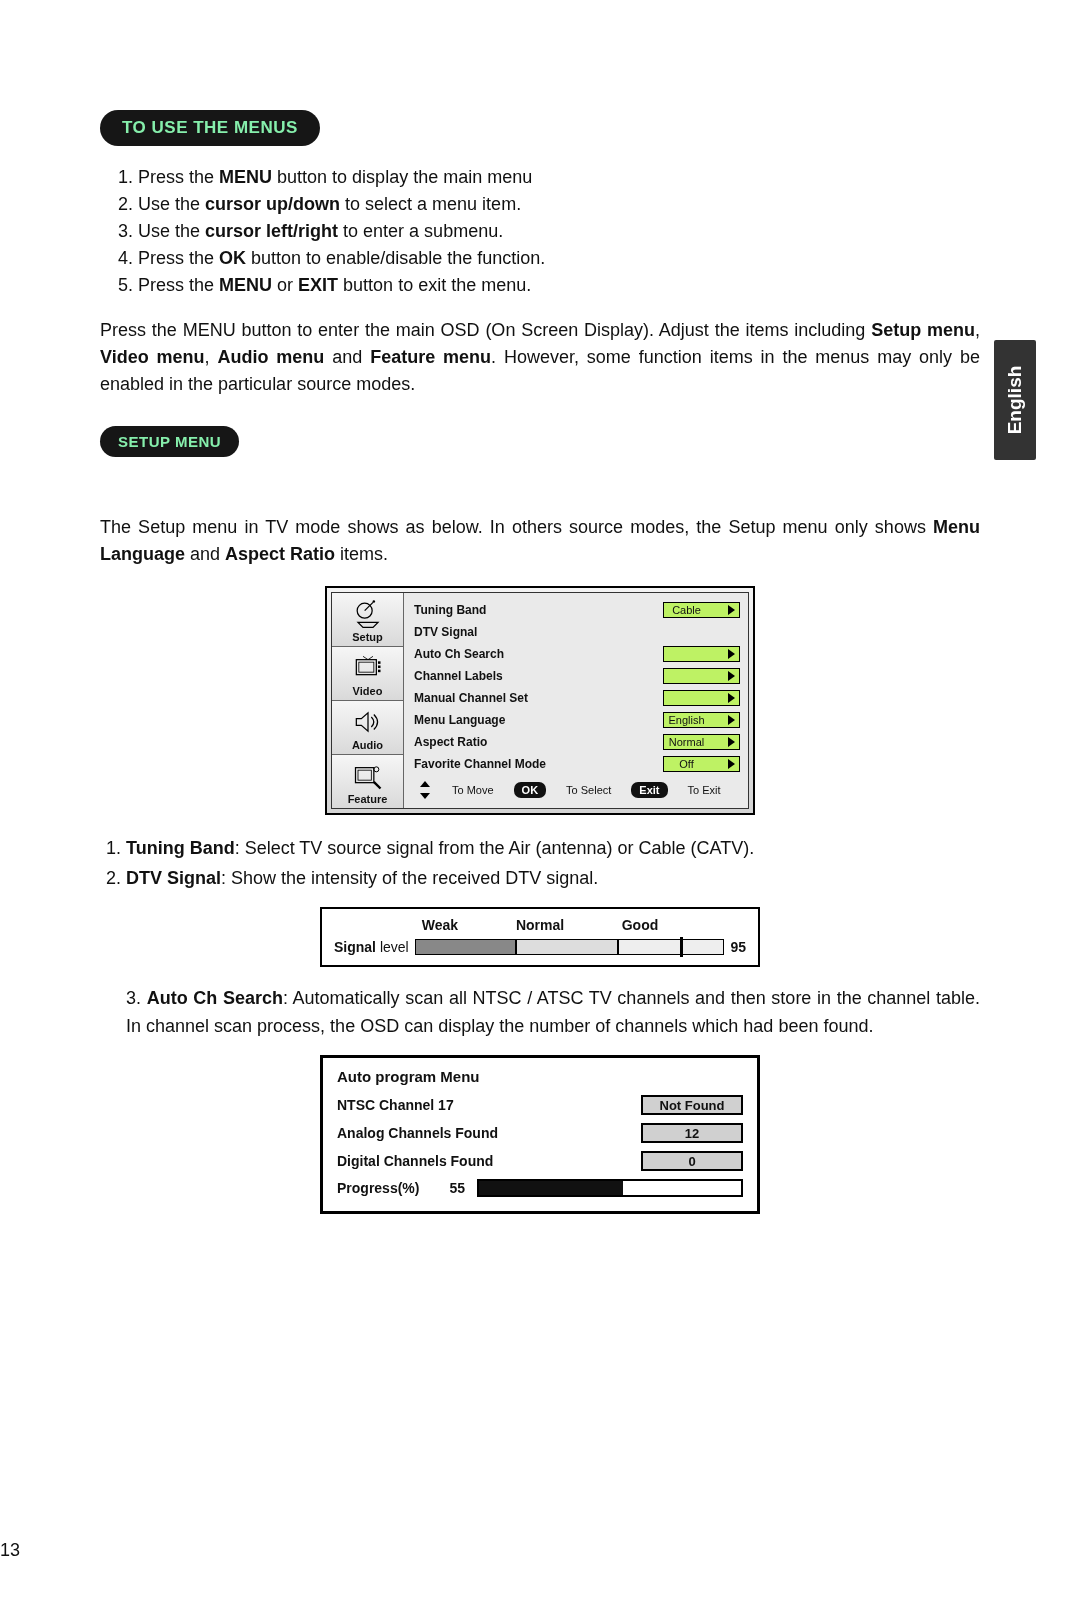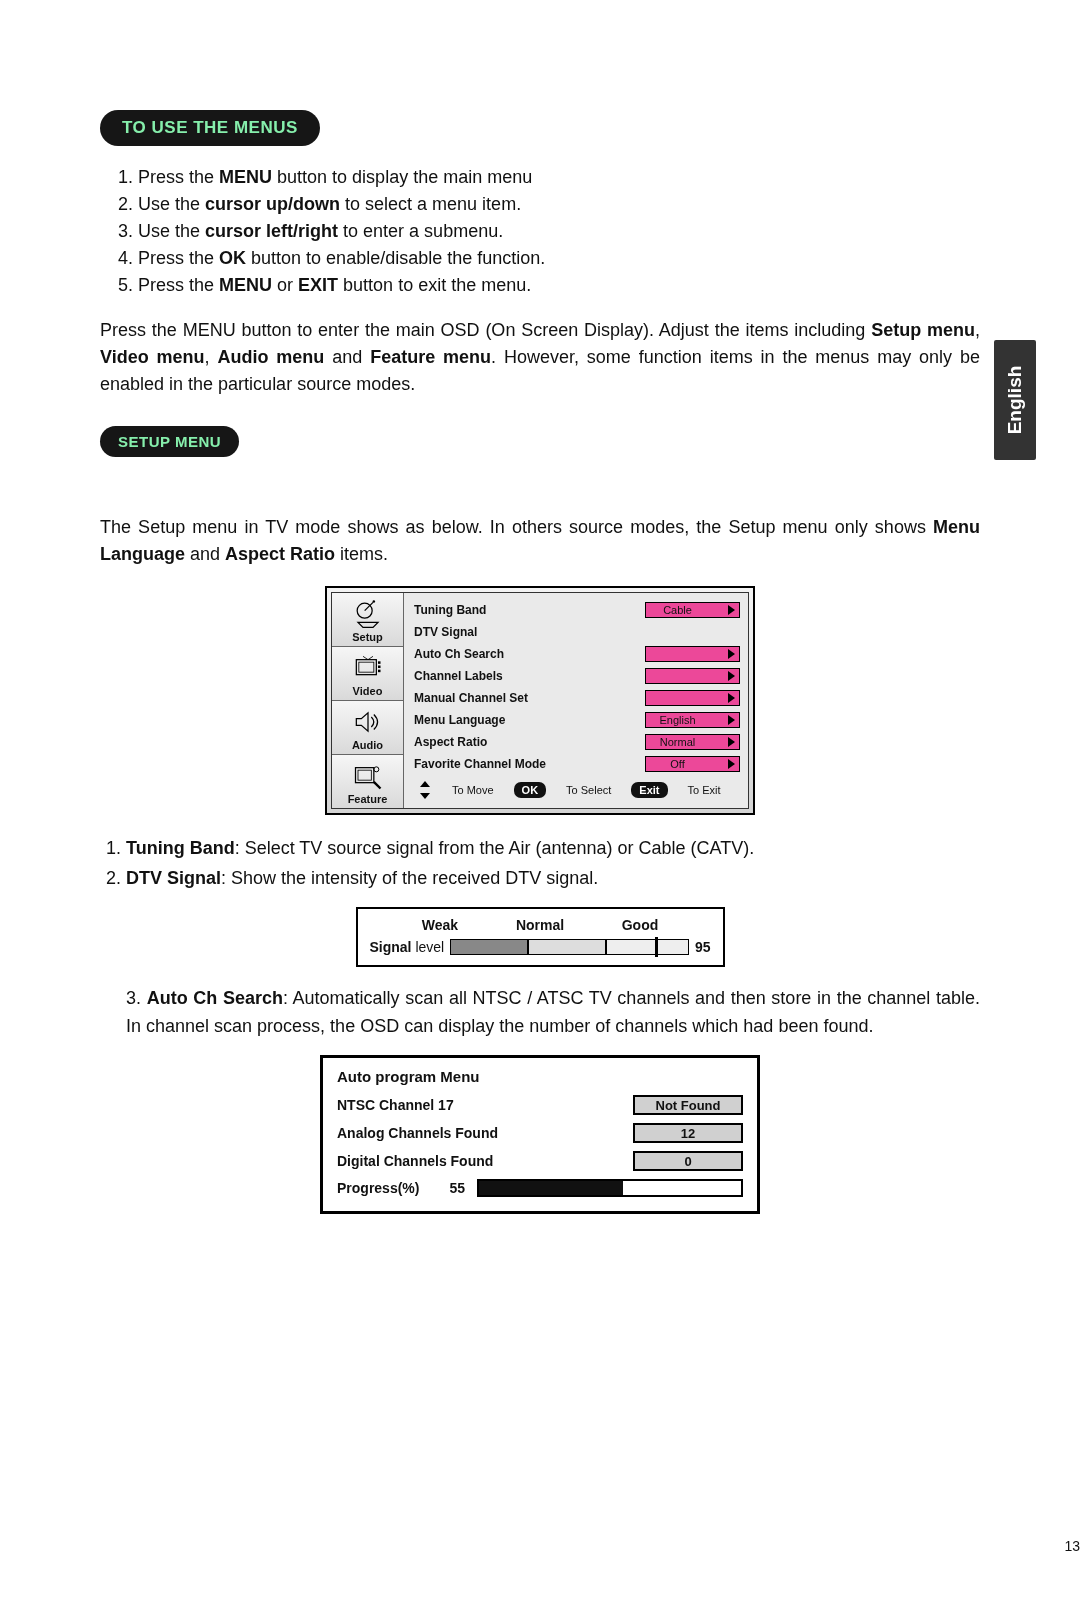--- a/index.html
+++ b/index.html
@@ -101,24 +101,24 @@
     font-size: 12px;
   }
   .osd-row {
     display: flex;
     align-items: center;
     justify-content: space-between;
     height: 22px;
   }
   .osd-row .lbl { font-weight: bold; font-size: 12px; }
   .osd-val {
-    width: 95px;
+    width: 77px;
     height: 16px;
     border: 1px solid #000;
-    background: #ec4899;
+    background: #bef264;
     display: flex;
     align-items: center;
     justify-content: center;
     font-size: 11px;
     position: relative;
     padding-right: 30px;
   }
   .osd-val .txt { flex:1; text-align:center; }
   .osd-val .tri, .tri-alone {
     position: absolute;
@@ -159,21 +159,21 @@
   ol.desc {
     list-style: decimal;
     margin: 6px 0 14px 26px;
     line-height: 1.55;
     font-size: 18px;
   }
   ol.desc li { margin-bottom: 2px; text-align: justify; }
 
   
   .sig-box {
-    width: 369px;
+    width: 440px;
     margin: 8px auto 18px auto;
     border: 2px solid #000;
     padding: 8px 12px 10px 12px;
     font-size: 14px;
     font-weight: bold;
   }
   .sig-heads {
     display:flex;
     justify-content:center;
     gap: 40px;
@@ -215,21 +215,21 @@
     font-weight: bold;
   }
   .ap-title { margin-bottom: 10px; font-size: 15px; }
   .ap-row {
     display:flex;
     align-items:center;
     margin: 8px 0;
   }
   .ap-row .l { flex: 1; font-size: 14px; }
   .ap-val {
-    width: 110px;
+    width: 102px;
     height: 20px;
     border: 2px solid #000;
     background:#d0d0d0;
     text-align:center;
     font-size: 13px;
     line-height: 17px;
   }
   .ap-prog-row {
     display:flex;
     align-items:center;
@@ -244,24 +244,24 @@
     background:#fff;
     display:flex;
   }
   .ap-prog-fill {
     height:100%;
     background:#111;
   }
 
   .page-num {
     position:absolute;
-    bottom: 44px;
+    bottom: 37px;
     left:0; right:0;
-    text-align:right;
-    font-size: 14px;
+    text-align:left;
+    font-size: 18px;
   }
 </style>
 </head>
 <body>
 
 <div class="page">
 
   <div class="lang-tab">
     <span>English</span>
   </div>

